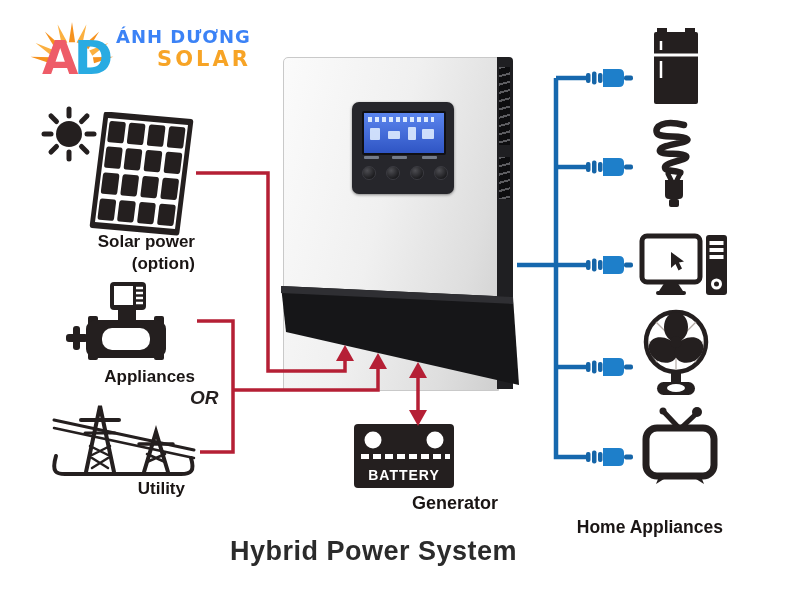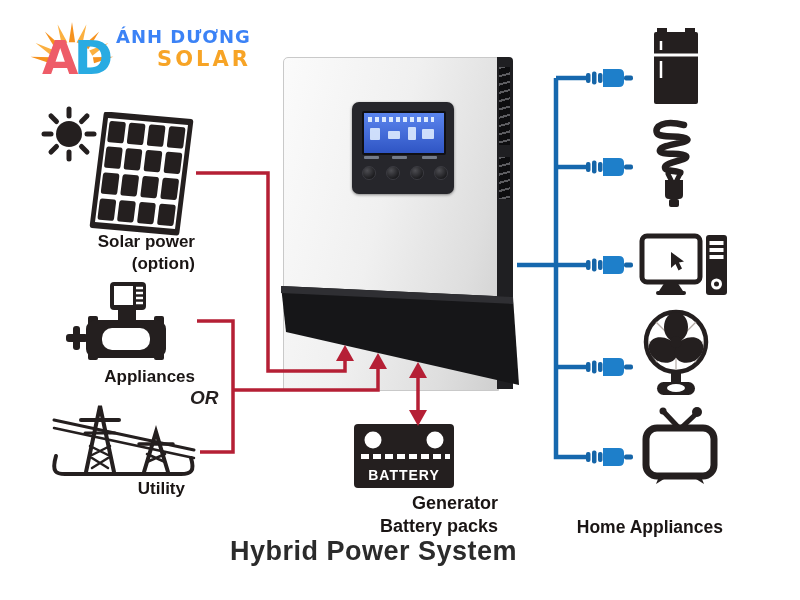--- a/index.html
+++ b/index.html
@@ -176,21 +176,20 @@
         <rect x="45" y="32" width="8" height="5"></rect>
         <rect x="57" y="32" width="8" height="5"></rect>
         <rect x="69" y="32" width="8" height="5"></rect>
         <rect x="81" y="32" width="8" height="5"></rect>
         <rect x="93" y="32" width="5" height="5"></rect>
     </g>
     <text x="52" y="58" text-anchor="middle" font-family="Liberation Sans, sans-serif" font-weight="bold" font-size="14" letter-spacing="1" fill="#ffffff">BATTERY</text>
   </svg>
   <div class="abs cap" style="left:338px;top:492px;width:160px;font-size:18px;">
     <div>Generator</div>
-    <div>Battery packs</div>
   </div>
 
   <svg class="abs iconwrap" style="left:650px;top:28px;" width="52" height="80" viewBox="0 0 52 80">
     <rect x="7" y="0" width="10" height="7" fill="#241f1f"></rect>
       <rect x="35" y="0" width="10" height="7" fill="#241f1f"></rect>
     <rect x="4" y="4" width="44" height="72" rx="2" fill="#241f1f"></rect>
     <line x1="4" y1="27" x2="48" y2="27" stroke="#ffffff" stroke-width="3"></line>
     <line x1="11" y1="13" x2="11" y2="22" stroke="#ffffff" stroke-width="2.5"></line>
     <line x1="11" y1="33" x2="11" y2="50" stroke="#ffffff" stroke-width="2.5"></line>
   </svg>

